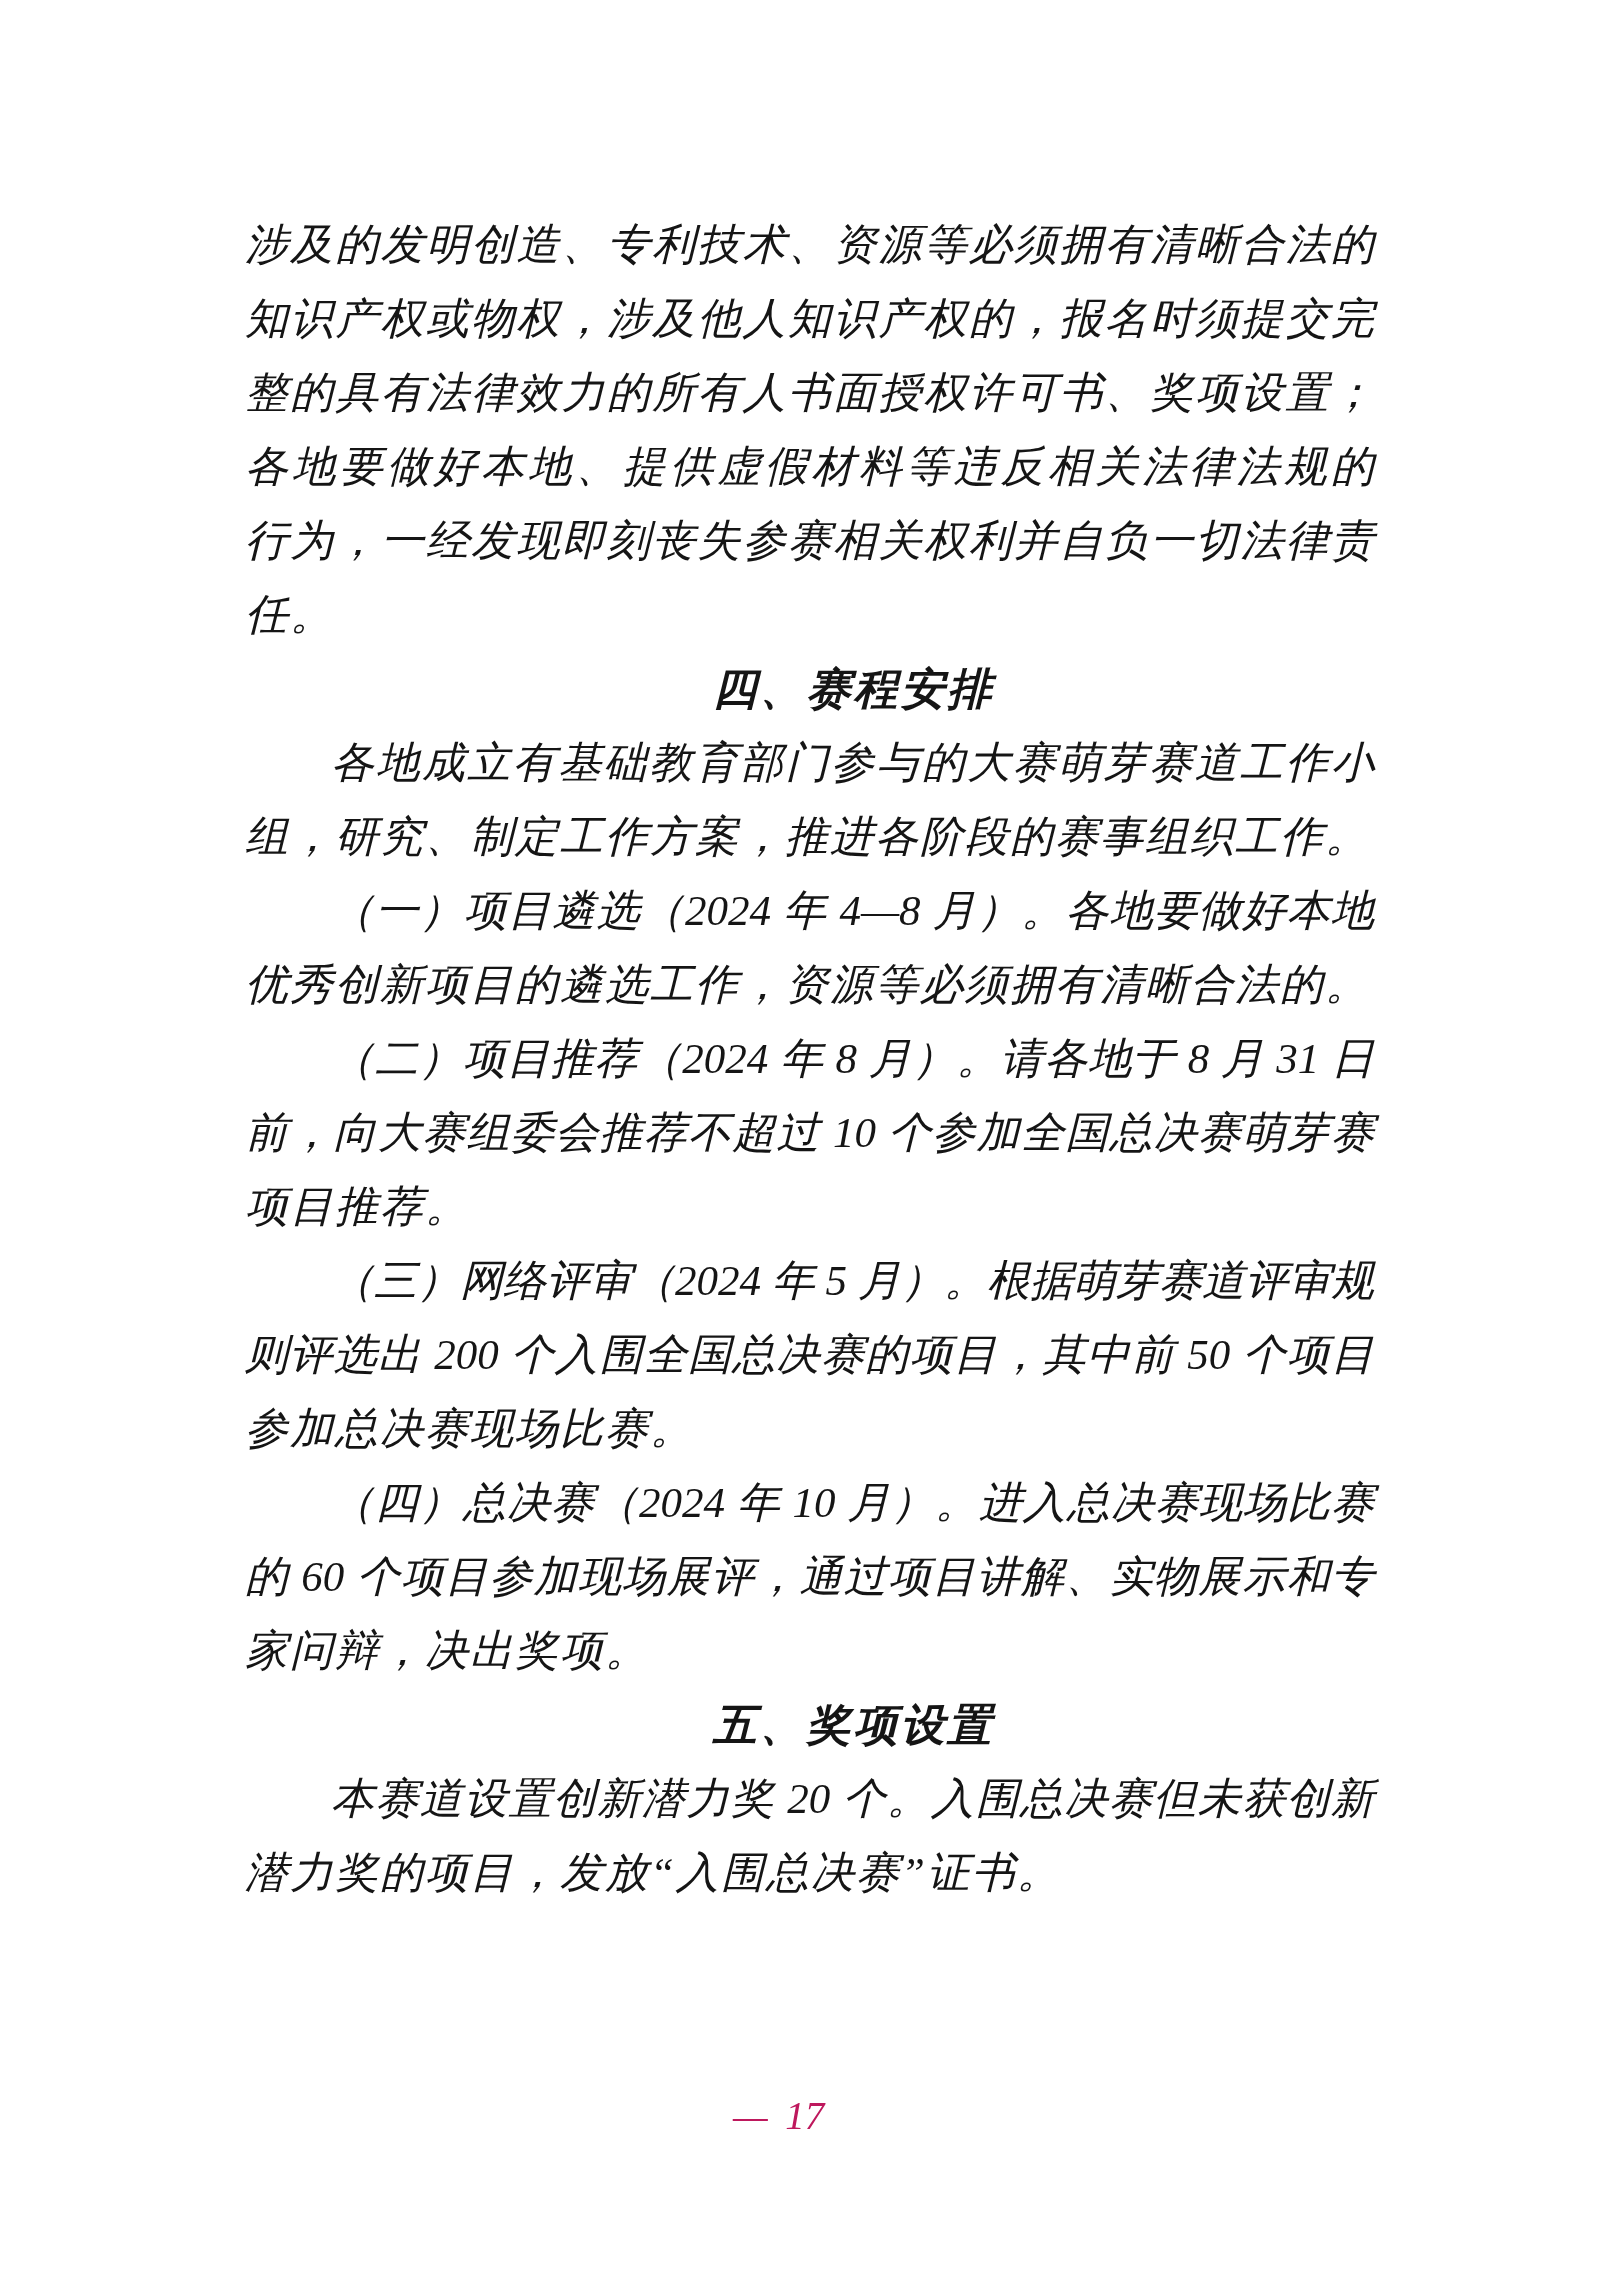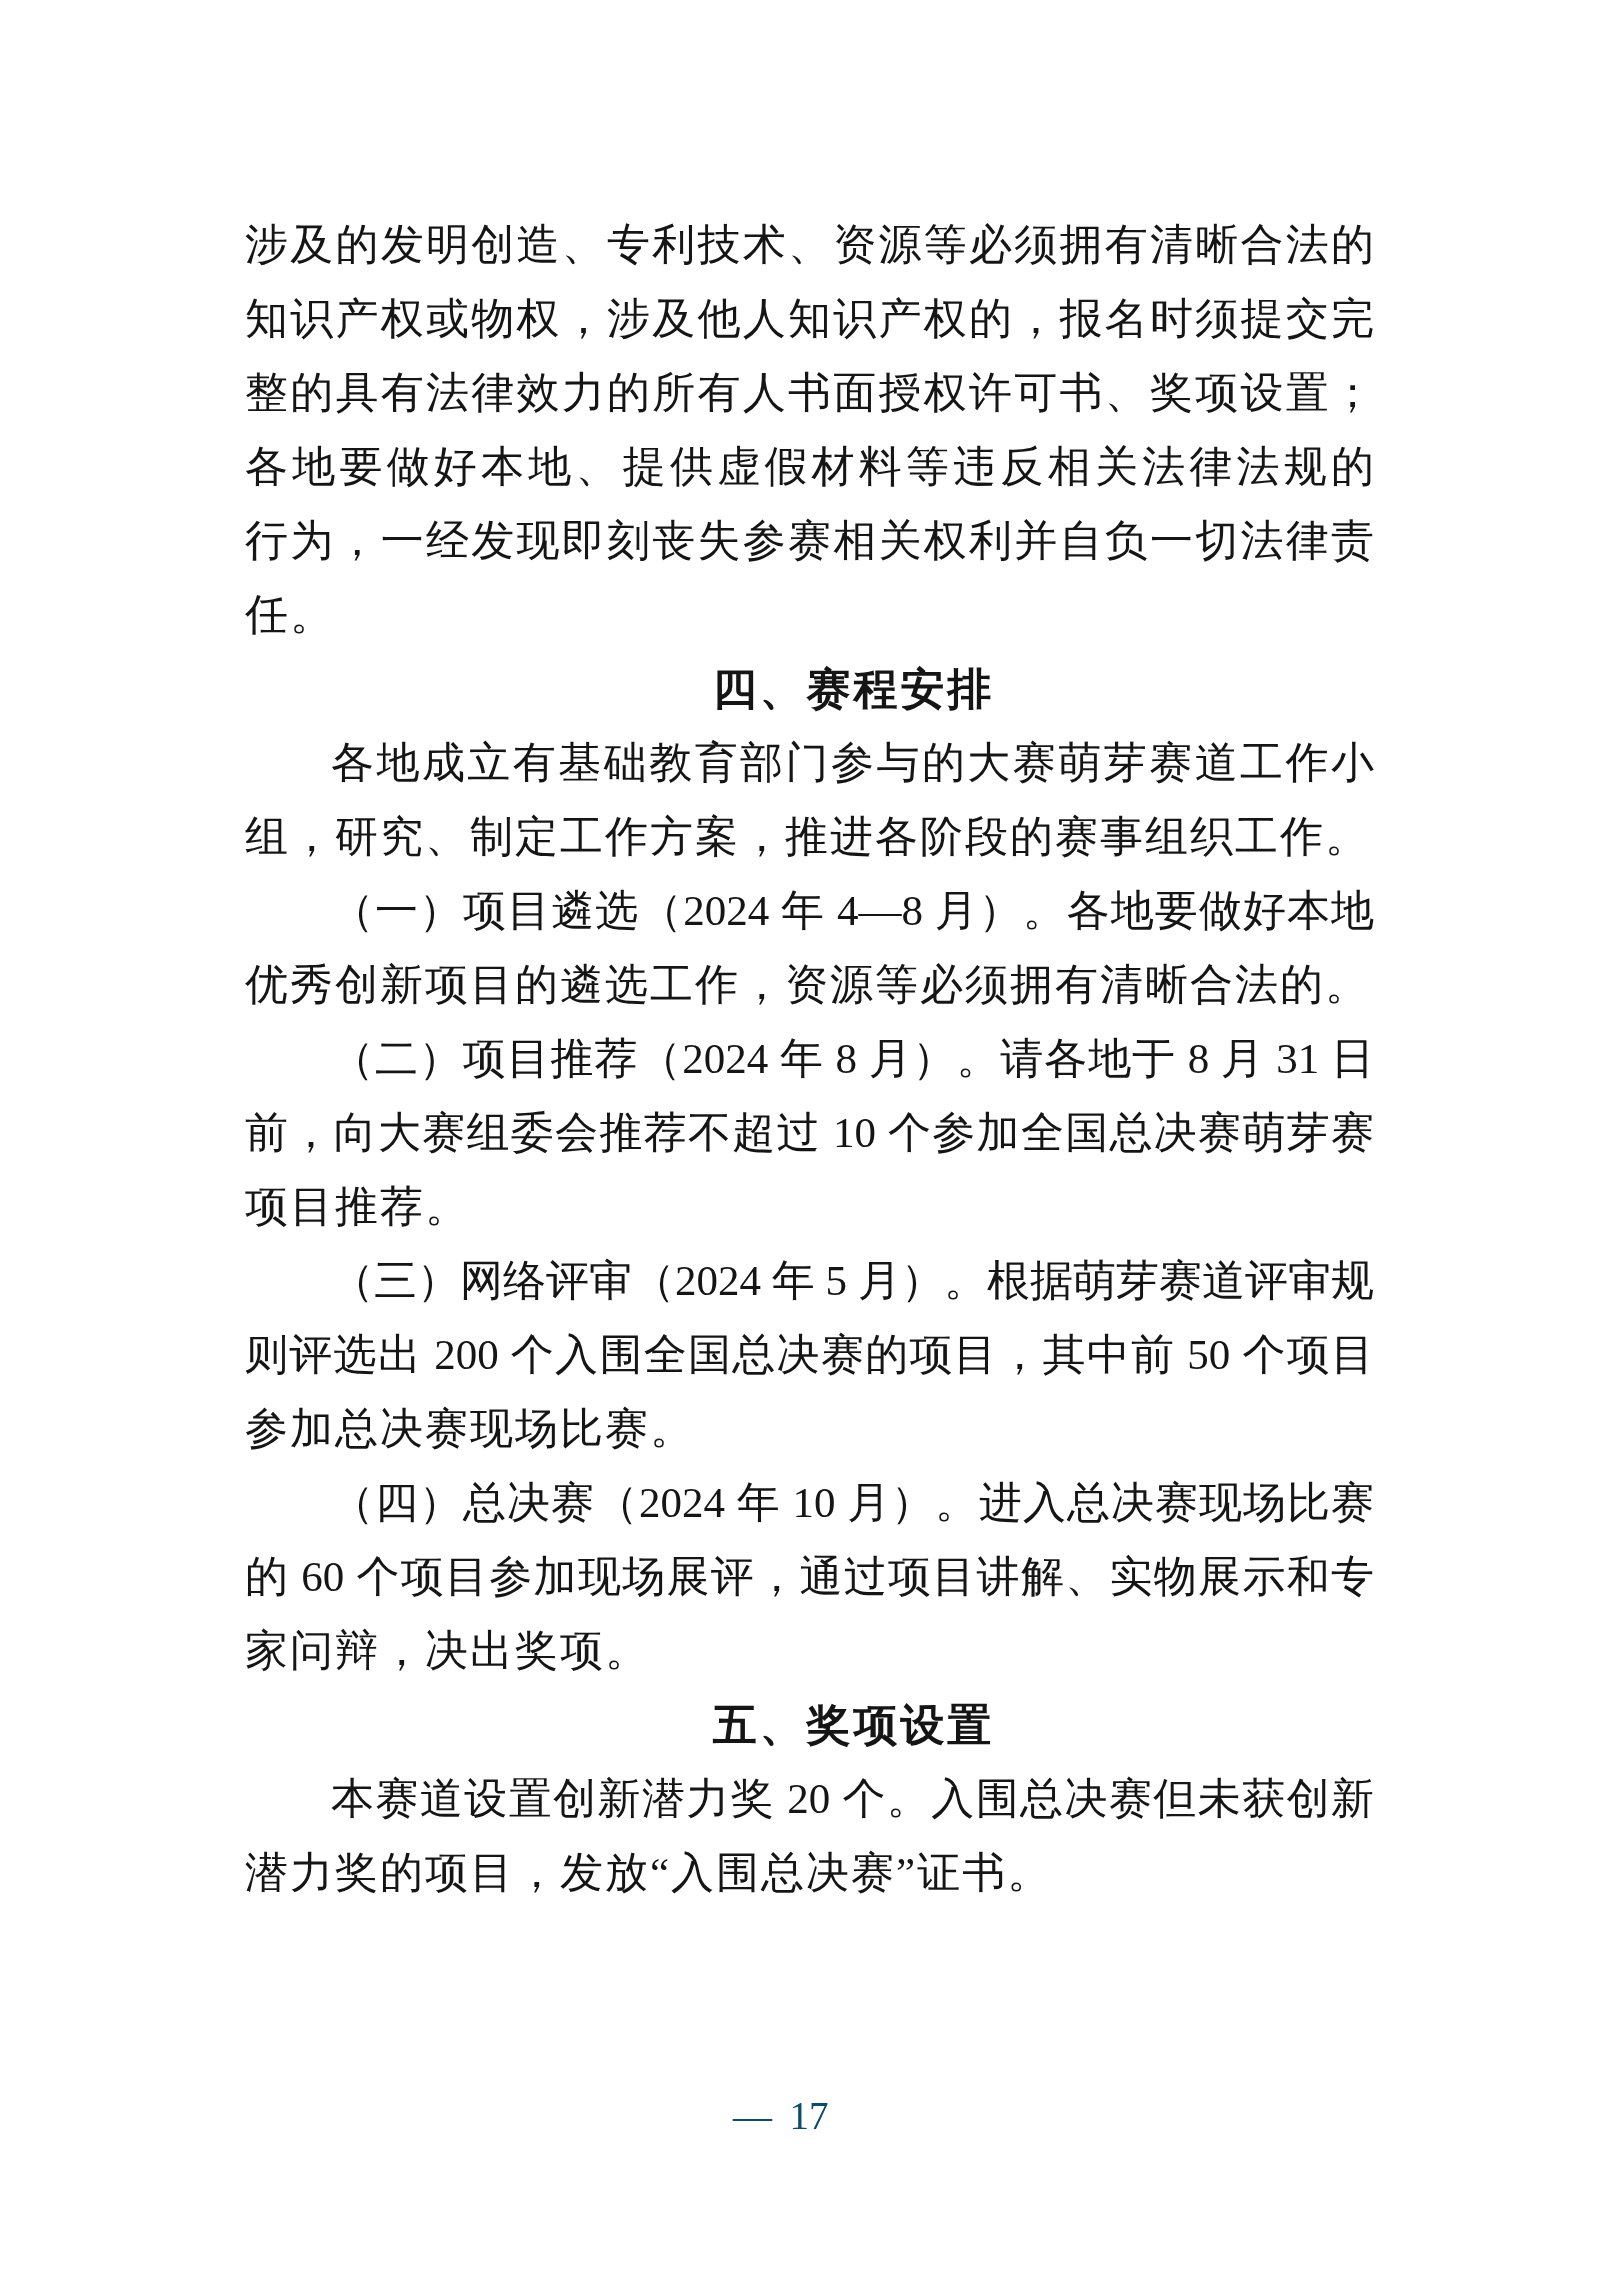--- a/index.html
+++ b/index.html
@@ -14,20 +14,21 @@
     font-family: "Liberation Serif", "DejaVu Serif", serif;
     color: #151515;
   }
   .page {
     position: absolute;
     left: 0; top: 0;
     width: 1621px;
     height: 2293px;
     background: #ffffff;
     overflow: hidden;
+    font-style: italic;
   }
   .text-block {
     position: absolute;
     left: 245px;
     top: 208px;
     width: 1129px;
   }
   .ln {
     height: 74px;
     line-height: 74px;
@@ -59,21 +60,21 @@
     text-align: center;
   }
   .footer {
     position: absolute;
     left: 733px;
     top: 2086px;
     height: 59px;
     line-height: 59px;
     font-size: 39px;
     word-spacing: 7.8px;
-    color: #0c4a6e;
+    color: #be185d;
   }
 </style>
 </head>
 <body>
 
 <div class="page">
   <div class="text-block">
     <div class="ln j">涉及的发明创造、专利技术、资源等必须拥有清晰合法的</div>
     <div class="ln j">知识产权或物权，涉及他人知识产权的，报名时须提交完</div>
     <div class="ln j">整的具有法律效力的所有人书面授权许可书、奖项设置；</div>

